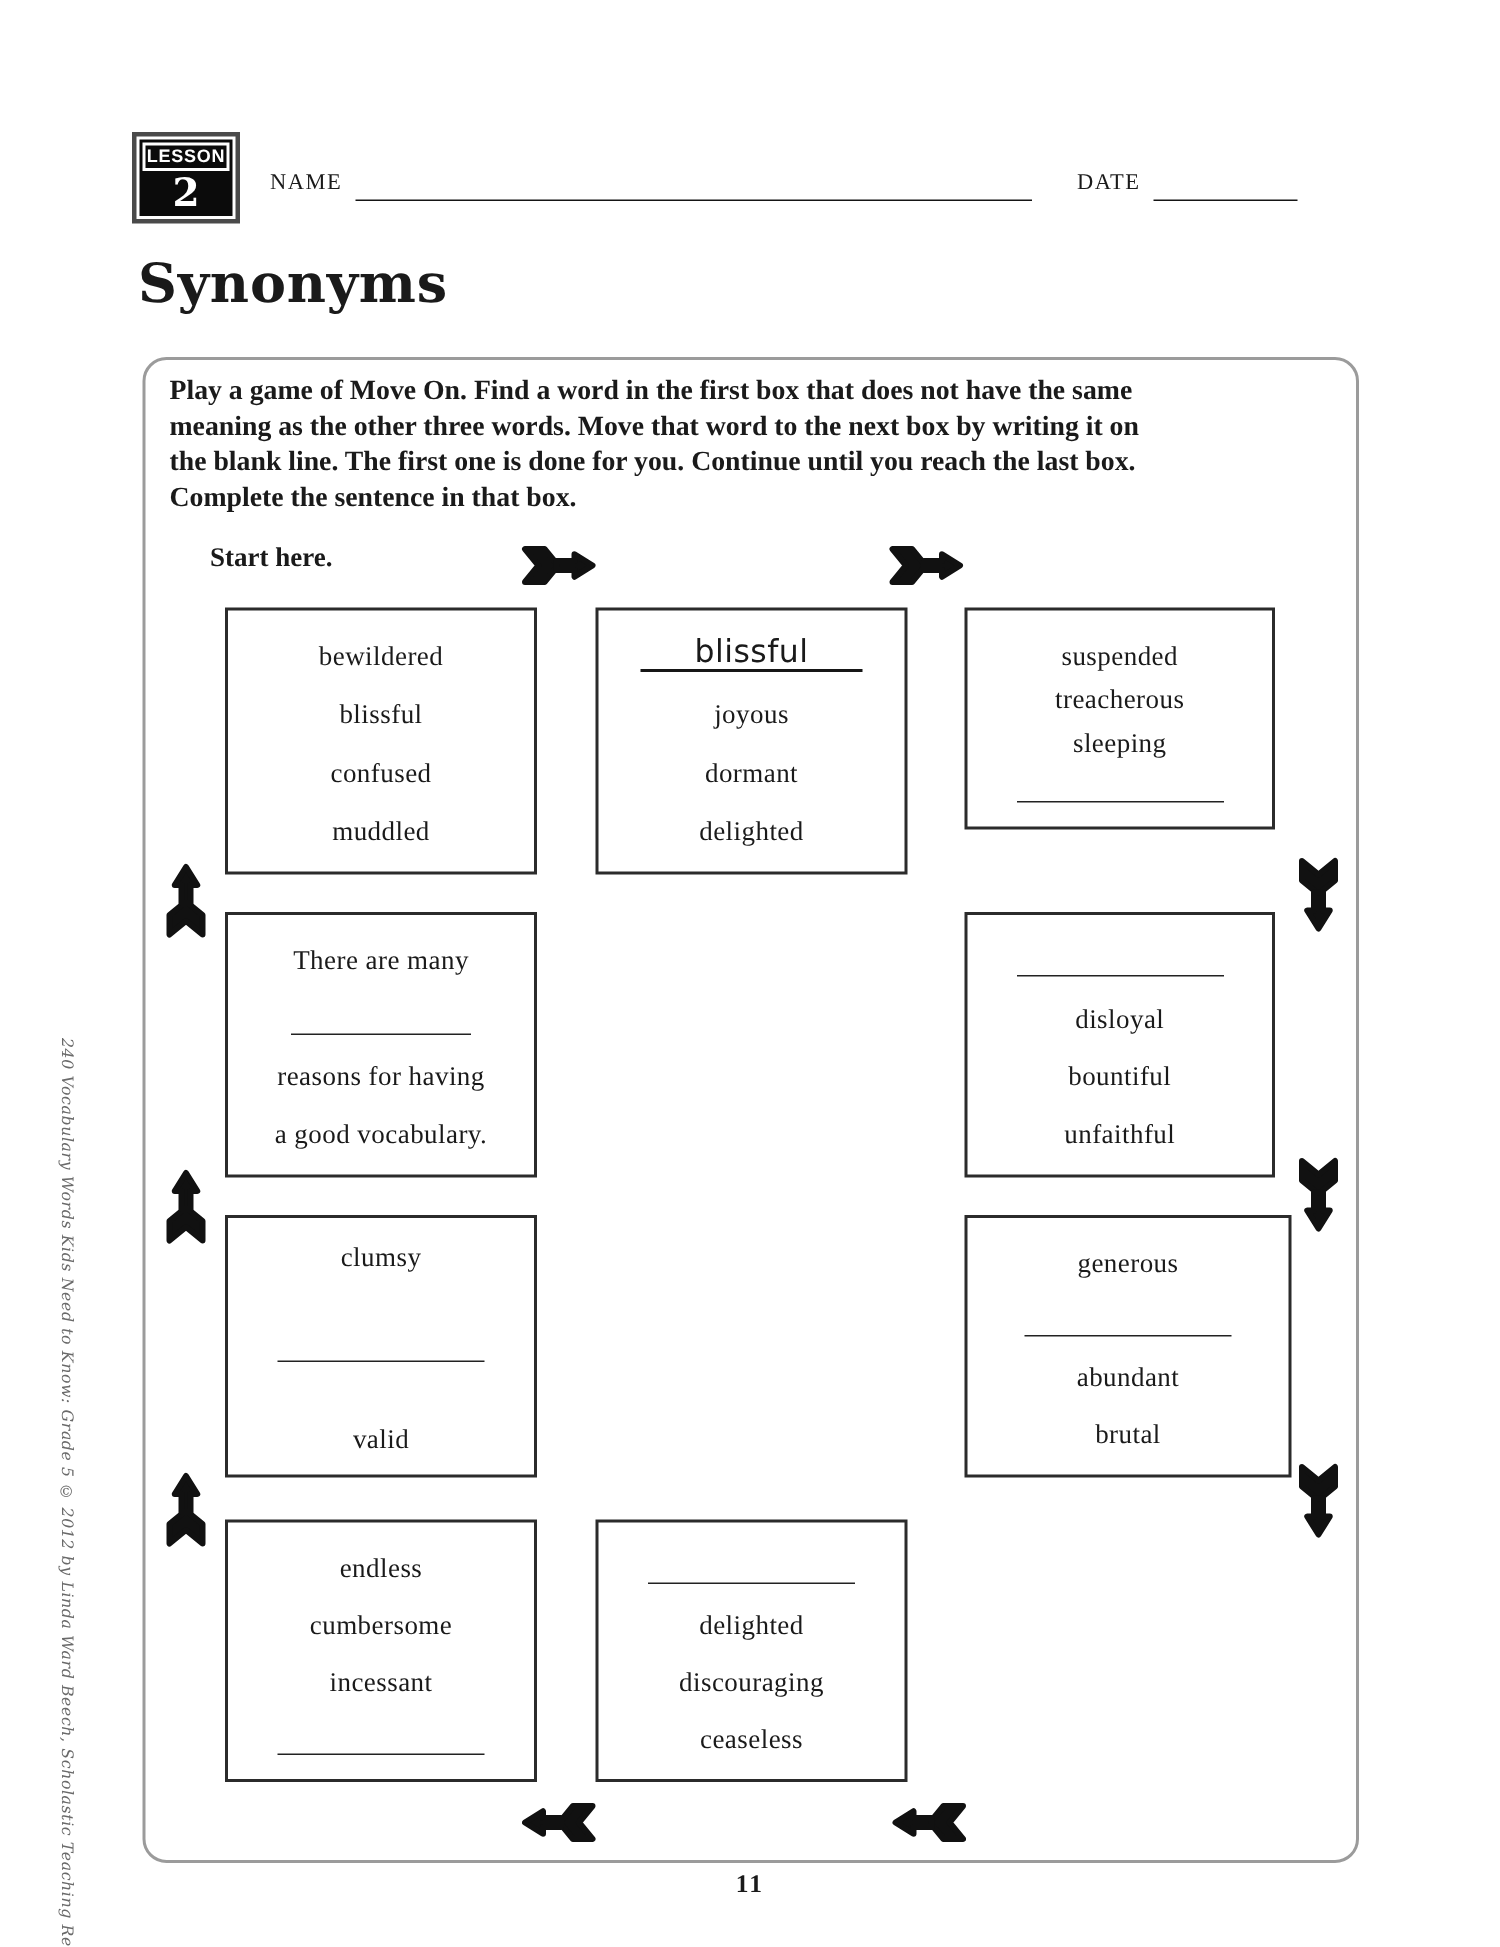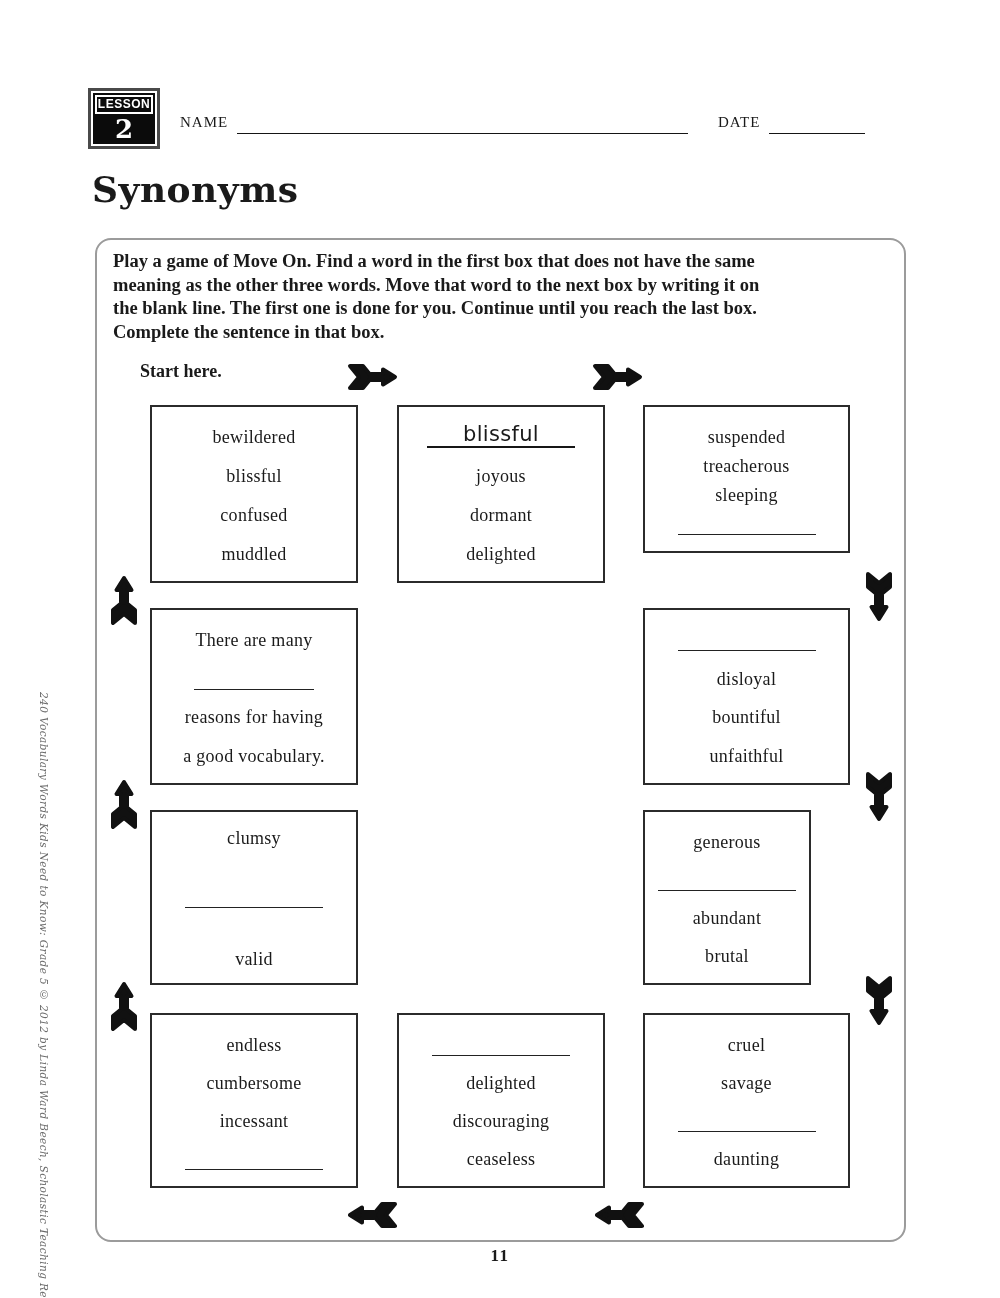--- a/index.html
+++ b/index.html
@@ -214,21 +214,21 @@
   </div>
 
   <div class="wbox" style="left:150px; top:810px; width:208px; height:175px;gap:41px;">
     <div class="line">clumsy</div>
     <div class="line">
         <span class="blank"></span>
       </div>
     <div class="line">valid</div>
     <div class="line">burdensome</div>
   </div>
-  <div class="wbox" style="left:643px; top:810px; width:168px; height:175px;">
+  <div class="wbox" style="left:643px; top:810px; width:218px; height:175px;">
     <div class="line">generous</div>
     <div class="line">
         <span class="blank"></span>
       </div>
     <div class="line">abundant</div>
     <div class="line">brutal</div>
   </div>
 
   <div class="wbox" style="left:150px; top:1013px; width:208px; height:175px;">
     <div class="line">endless</div>
@@ -239,26 +239,18 @@
       </div>
   </div>
   <div class="wbox" style="left:397px; top:1013px; width:208px; height:175px;">
     <div class="line">
         <span class="blank"></span>
       </div>
     <div class="line">delighted</div>
     <div class="line">discouraging</div>
     <div class="line">ceaseless</div>
   </div>
-  <div class="wbox" style="left:643px; top:1013px; width:207px; height:175px;">
-    <div class="line">cruel</div>
-    <div class="line">savage</div>
-    <div class="line">
-        <span class="blank"></span>
-      </div>
-    <div class="line">daunting</div>
-  </div>
 
   <div class="pagenum">11</div>
 
   <div class="credit">240 Vocabulary Words Kids Need to Know: Grade 5 © 2012 by Linda Ward Beech, Scholastic Teaching Resources</div>
 
 </div>
 
 </body></html>

